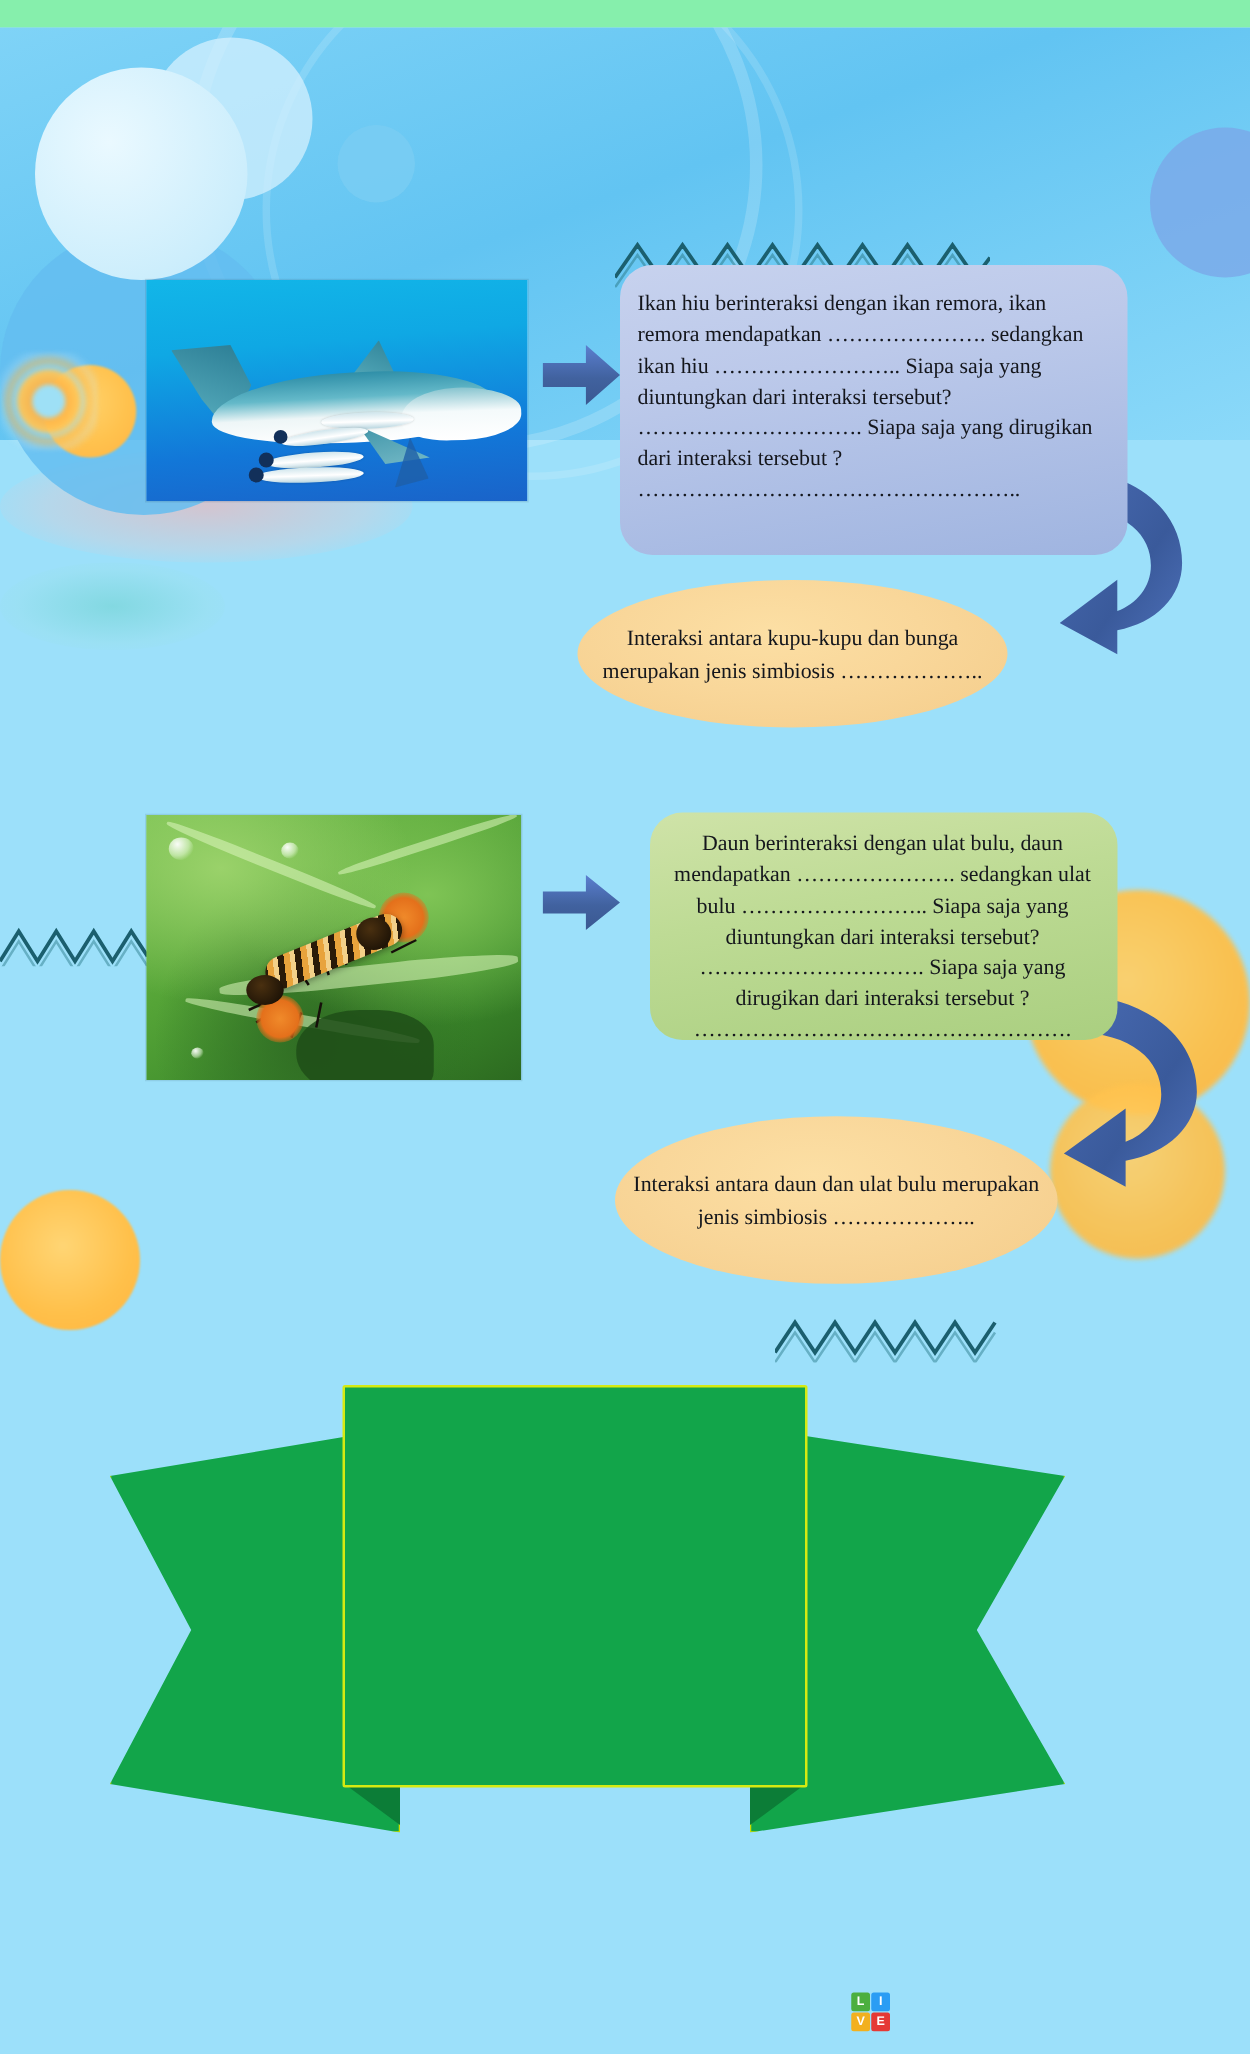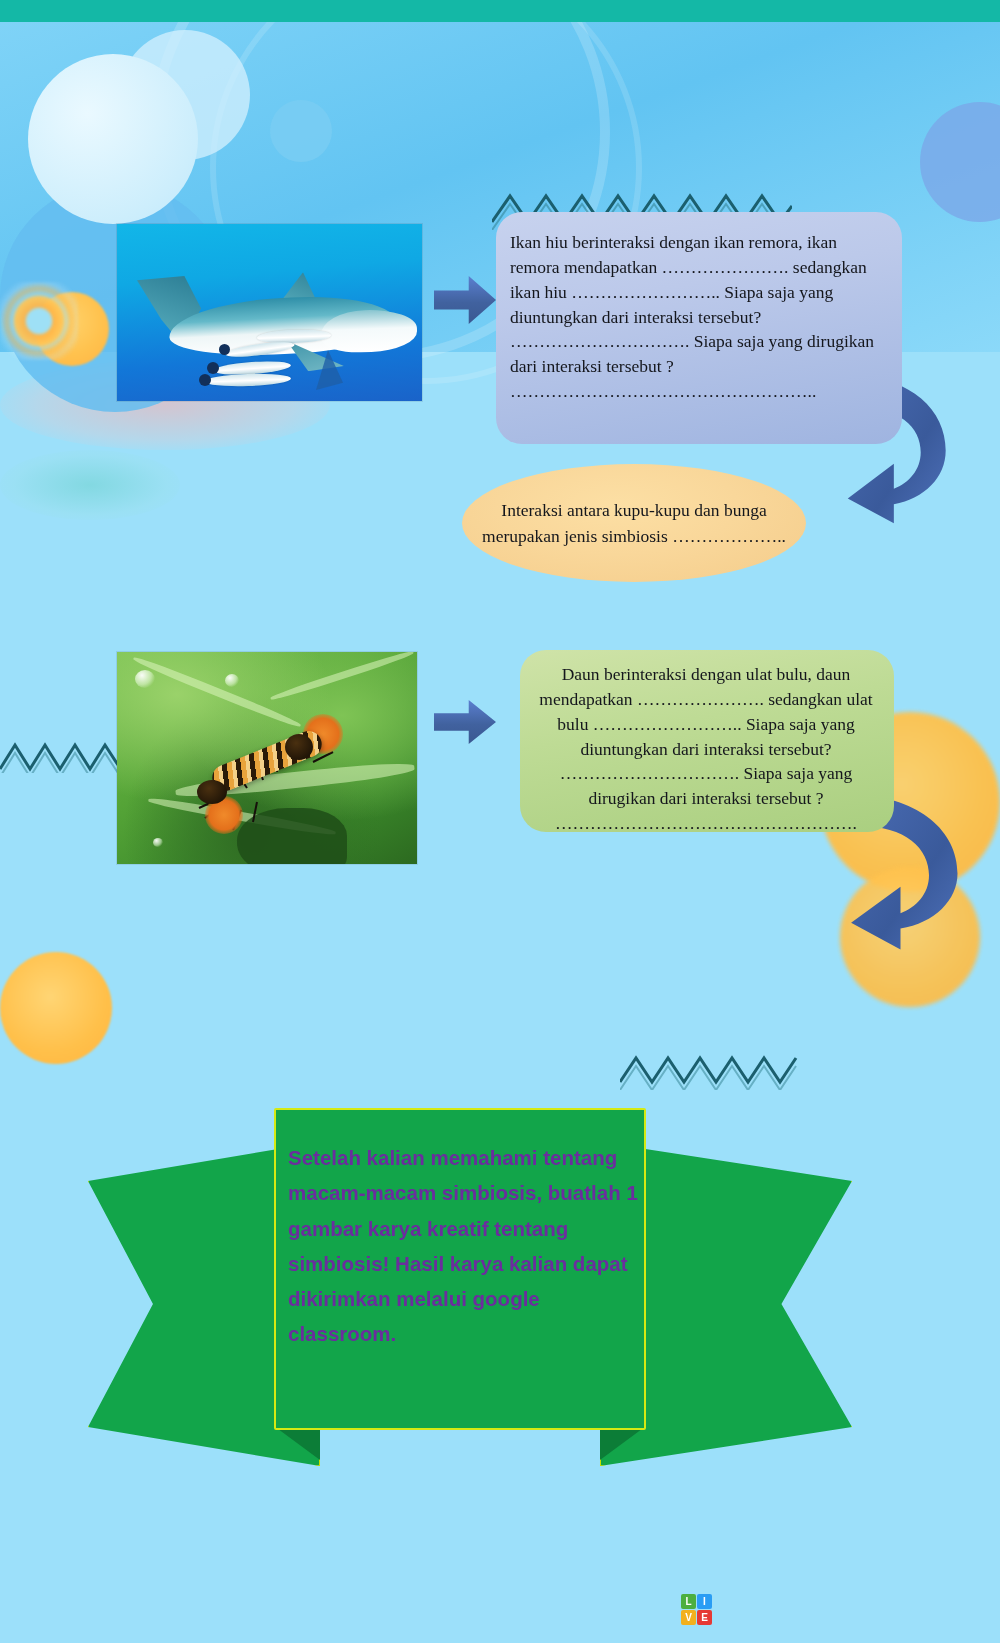--- a/index.html
+++ b/index.html
@@ -5,21 +5,21 @@
   html, body {
     margin: 0;
     padding: 0;
     background: #ffffff;
   }
   #page {
     position: relative;
     width: 1000px;
     height: 1643px;
     overflow: hidden;
-    background: #14b8a6;
+    background: #86efac;
     font-family: "Liberation Serif", serif;
   }
 
   
   .bg-base {
     position: absolute;
     left: 0; top: 22px;
     width: 1000px; height: 1621px;
     background: #9ce0fa;
     overflow: hidden;
@@ -458,28 +458,30 @@
   <div class="ellipse el1">
     <p>Interaksi antara kupu-kupu dan bunga merupakan jenis simbiosis ………………..</p>
   </div>
 
   <div class="callout callout-green">
     <div class="ctext">
       <p>Daun berinteraksi dengan ulat bulu, daun mendapatkan …………………. sedangkan ulat bulu …………………….. Siapa saja yang diuntungkan dari interaksi tersebut? …………………………. Siapa saja yang dirugikan dari interaksi tersebut ? …………………………………………….</p>
     </div>
   </div>
 
+  <div class="ellipse el2">
+    <p>Interaksi antara daun dan ulat bulu merupakan jenis simbiosis ………………..</p>
+  </div>
 
   <div class="ribbon-wrap">
     <div class="ribbon-tail tail-left"></div>
     <div class="ribbon-tail tail-right"></div>
     <div class="ribbon-fold fold-left"></div>
     <div class="ribbon-fold fold-right"></div>
     <div class="ribbon-main"></div>
-    <p class="ribbon-text">Setelah kalian memahami tentang macam-macam simbiosis, buatlah 1 gambar karya kreatif tentang simbiosis! Hasil karya kalian dapat dikirimkan melalui google classroom.</p>
   </div>
 
   <div class="lw-logo">
     <div class="lw-blocks">
       <div class="lw-cell lw-l">L</div>
       <div class="lw-cell lw-i">I</div>
       <div class="lw-cell lw-v">V</div>
       <div class="lw-cell lw-e">E</div>
     </div>
   </div>

